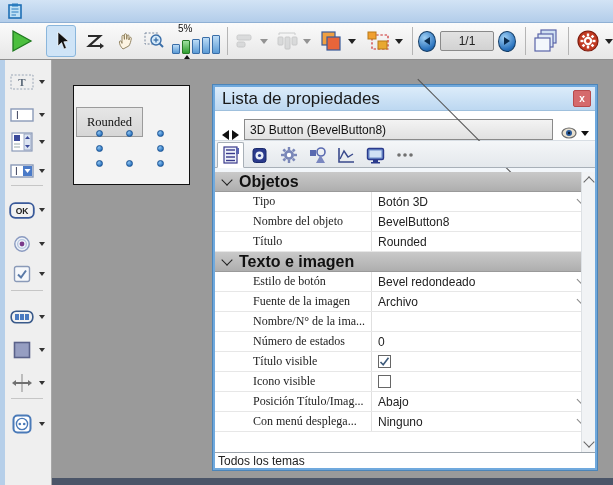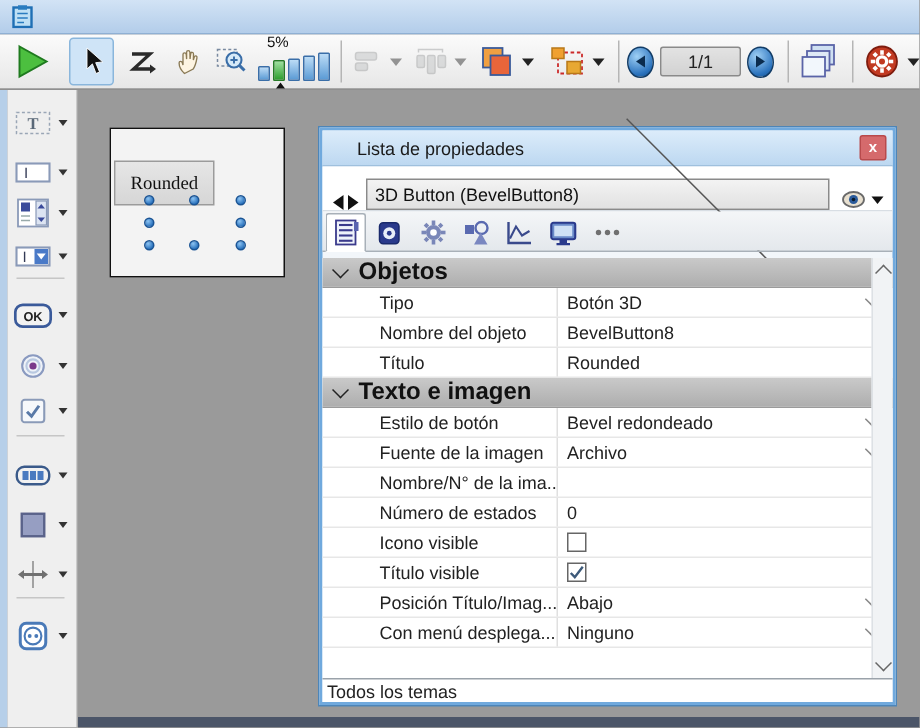--- a/index.html
+++ b/index.html
@@ -67,21 +67,21 @@
     border:1px solid #1b5494;box-sizing:border-box;}
   .bstrip{position:absolute;left:52px;top:478px;width:561px;height:7px;background:#4b5568;}
 
   
   .panel{position:absolute;left:213px;top:85px;width:384px;height:385px;
     background:#f2f6fa;border:2px solid #70a9dd;box-shadow:0 0 0 1px #4d85b8;
     box-sizing:border-box;}
   .ptitle{position:absolute;left:0;top:0;right:0;height:24px;
     background:linear-gradient(#dcecfa,#bdd8f1);display:flex;align-items:center;
     border-bottom:1px solid #9fc0dd;box-sizing:border-box;}
-  .ptitle span{font-size:12px;color:#1a1a1a;margin-left:23px;}
+  .ptitle span{font-size:17px;color:#1a1a1a;margin-left:7px;}
   .pclose{position:absolute;right:4px;top:3px;width:18px;height:17px;background:#d56a6c;
     border:1px solid #b84a4c;border-radius:2px;color:#fff;font-size:10px;font-weight:bold;
     display:flex;align-items:center;justify-content:center;box-sizing:border-box;}
 
   .selrow{position:absolute;left:0;top:24px;right:0;height:30px;background:#fff;
     display:flex;align-items:flex-end;border-bottom:1px solid #d8dee4;box-sizing:border-box;}
   .navtris{display:flex;margin:0 5px 0 7px;}
   .ntri-l{width:0;height:0;border-top:5px solid transparent;border-bottom:5px solid transparent;
     border-right:7px solid #111;margin-right:3px;}
   .ntri-r{width:0;height:0;border-top:5px solid transparent;border-bottom:5px solid transparent;
@@ -110,21 +110,21 @@
   .schev.down{bottom:6px;transform:rotate(45deg);}
 
   .sechdr{height:20px;background:linear-gradient(#c9c9c9,#aeaeae);display:flex;
     align-items:center;border-bottom:1px solid #9a9a9a;box-sizing:border-box;}
   .sechdr .sc{width:7px;height:7px;border-right:1.8px solid #222;border-bottom:1.8px solid #222;
     transform:rotate(45deg);margin:-3px 8px 0 8px;}
   .sechdr b{font-size:16px;color:#111;}
   .prow{height:20px;display:flex;align-items:center;border-bottom:1px solid #e7e7e7;
     box-sizing:border-box;font-size:12px;color:#222;}
   .plabel{width:157px;padding-left:38px;box-sizing:border-box;border-right:1px solid #e0e0e0;
-    height:100%;display:flex;align-items:center;white-space:nowrap;overflow:hidden;}
+    height:100%;display:flex;align-items:center;white-space:nowrap;overflow:hidden;font-family:Liberation Serif, serif;}
   .pvalue{flex:1;height:100%;display:flex;align-items:center;padding-left:6px;
     box-sizing:border-box;white-space:nowrap;gap:24px;}
   .pvalue .vchev{margin-left:auto;margin-right:10px;width:6px;height:6px;
     border-right:1.5px solid #888;border-bottom:1.5px solid #888;transform:rotate(45deg);
     position:relative;top:-2px;}
   .cbx{width:13px;height:13px;border:1px solid #666;background:#fff;box-sizing:border-box;
     display:flex;align-items:center;justify-content:center;}
 
   .pfooter{position:absolute;left:0;bottom:0;right:0;height:16px;background:#fff;
     border-top:1px solid #9aa2aa;display:flex;align-items:center;font-size:12px;color:#222;
@@ -529,36 +529,36 @@
             <span></span>
           </div>
         </div>
         <div class="prow">
           <div class="plabel">Número de estados</div>
           <div class="pvalue">
             <span>0</span>
           </div>
         </div>
         <div class="prow">
-          <div class="plabel">Icono visible</div>
-          <div class="pvalue">
-            <div class="cbx"></div>
-          </div>
-        </div>
-        <div class="prow">
           <div class="plabel">Título visible</div>
           <div class="pvalue">
             <div class="cbx">
               <svg width="11" height="11" viewBox="0 0 11 11">
                 <polyline points="1.5,6 4.2,8.8 9.5,1.8" fill="none" stroke="#3d5a7a" stroke-width="1.6"></polyline>
               </svg>
             </div>
           </div>
         </div>
         <div class="prow">
+          <div class="plabel">Icono visible</div>
+          <div class="pvalue">
+            <div class="cbx"></div>
+          </div>
+        </div>
+        <div class="prow">
           <div class="plabel">Posición Título/Imag...</div>
           <div class="pvalue">
             <span>Abajo</span>
             <span class="vchev"></span>
           </div>
         </div>
         <div class="prow">
           <div class="plabel">Con menú desplega...</div>
           <div class="pvalue">
             <span>Ninguno</span>

